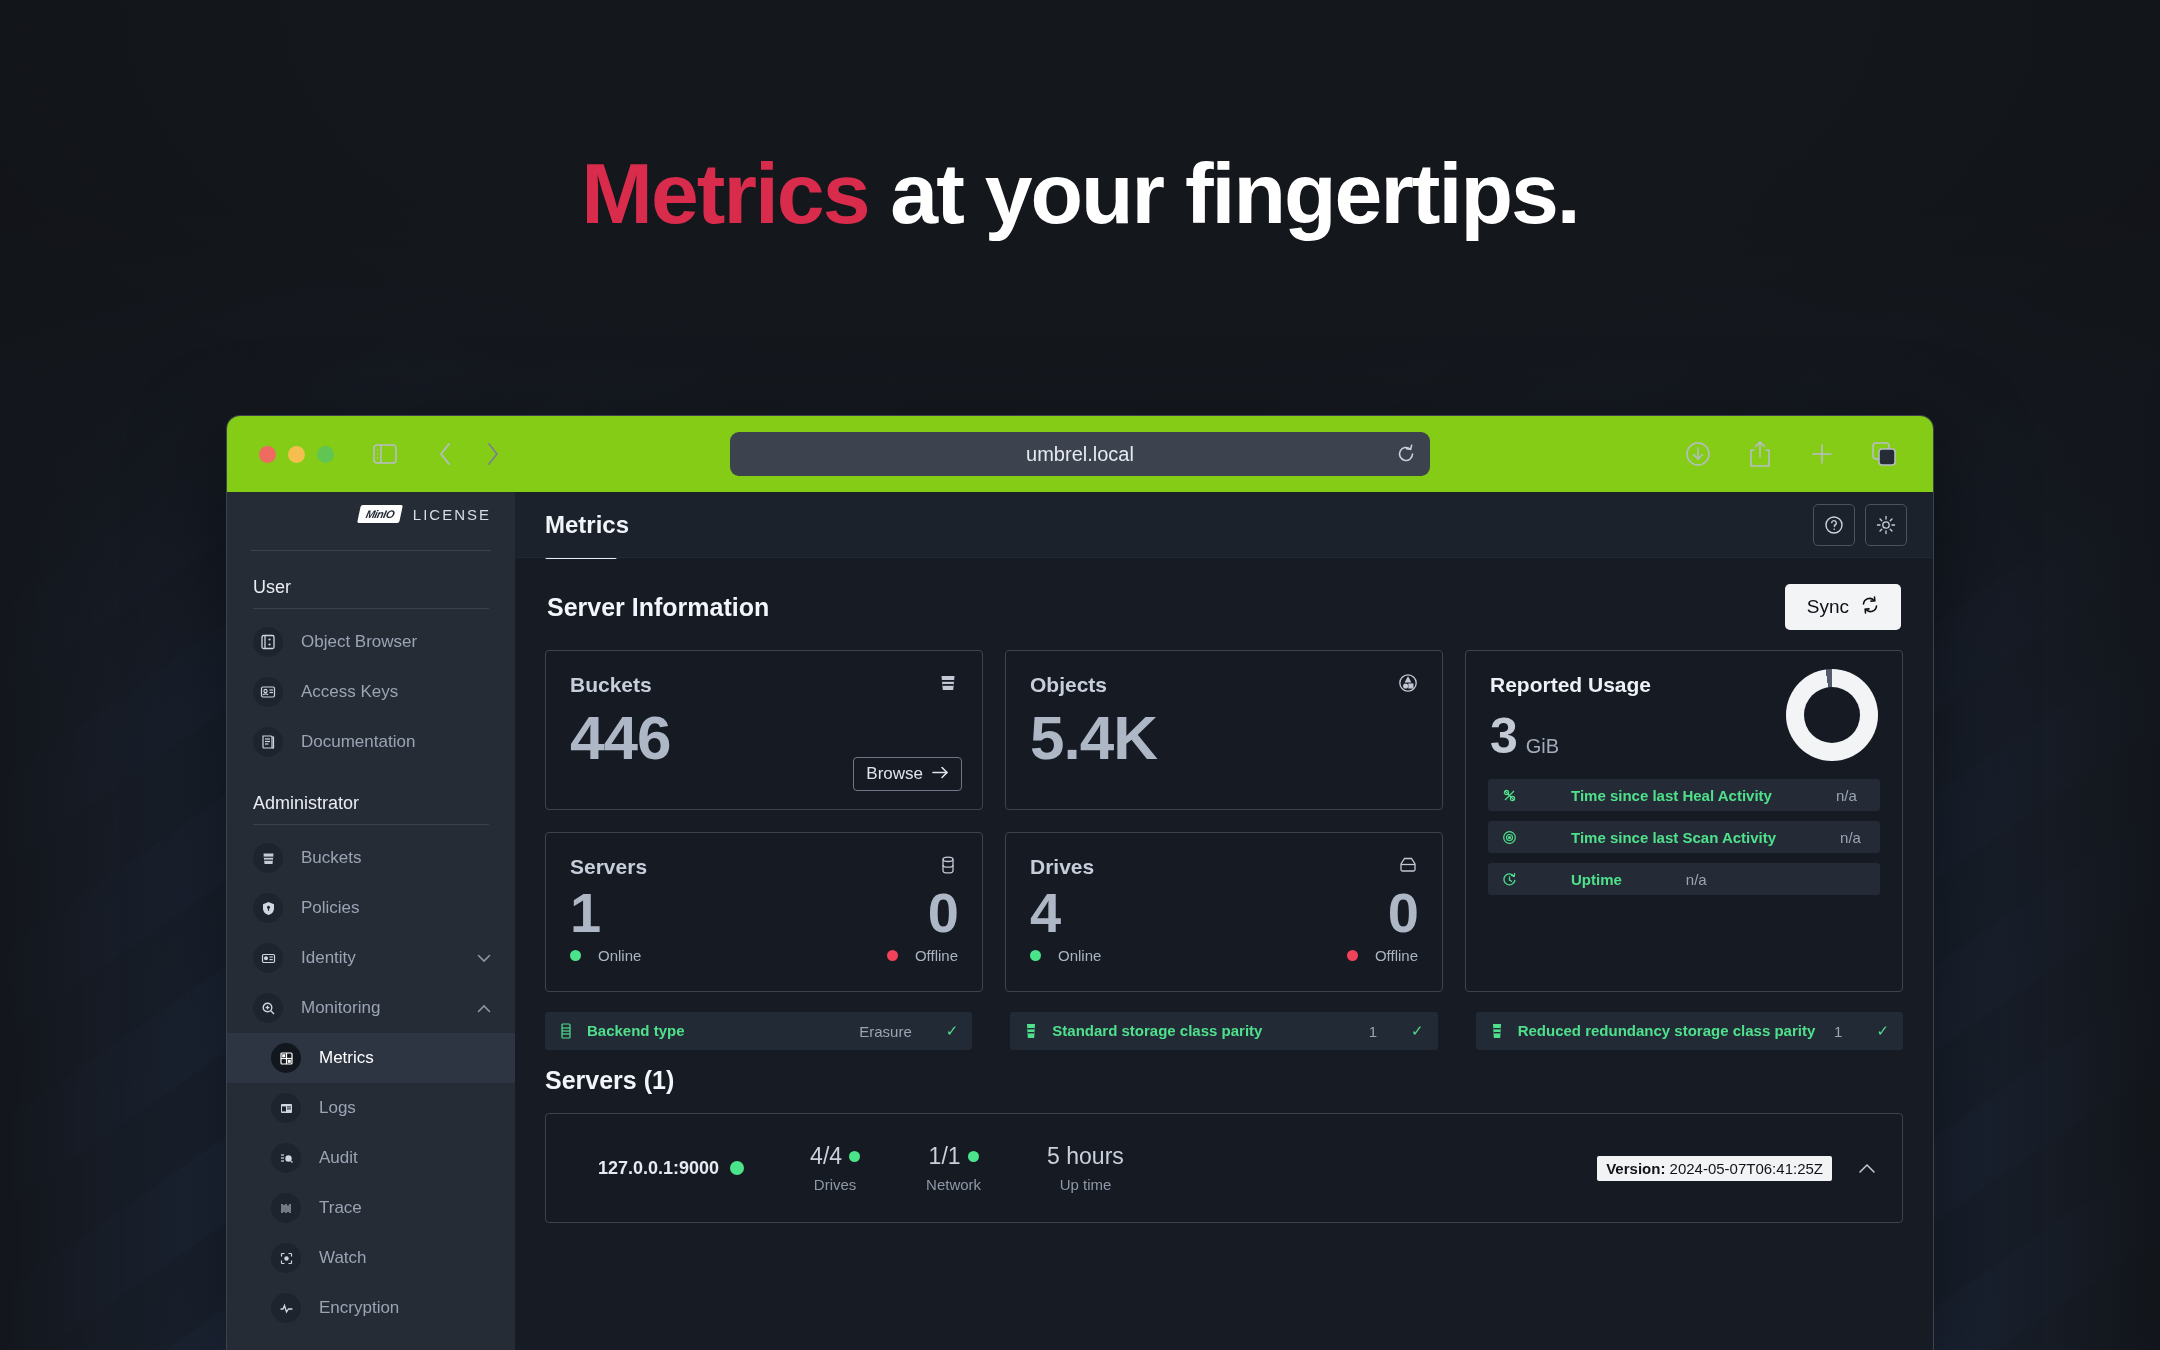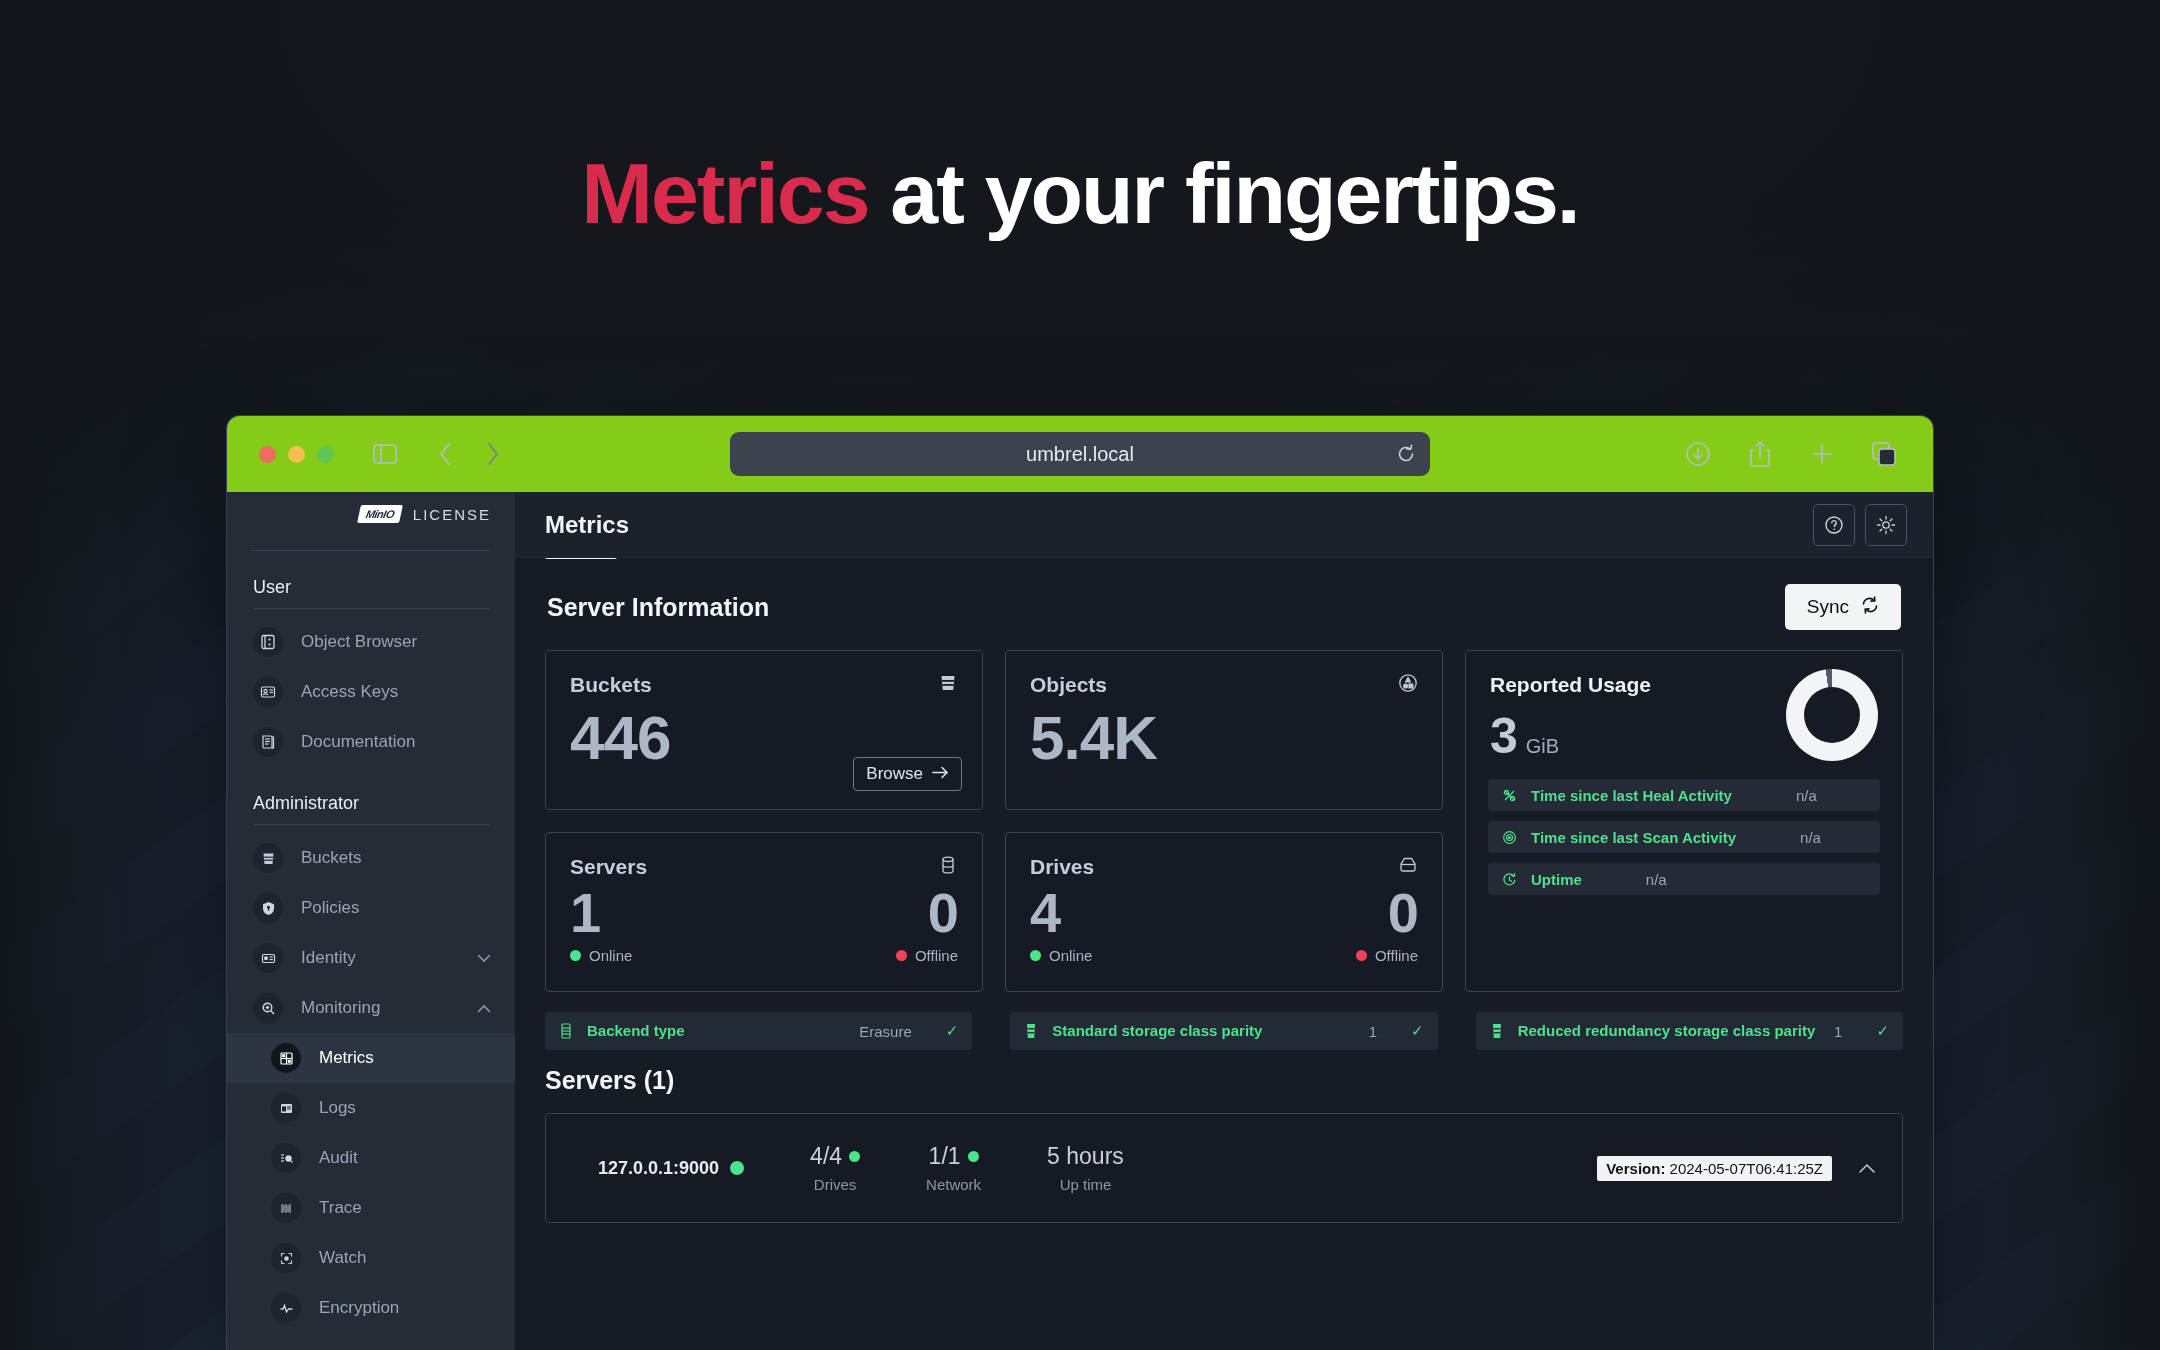--- a/index.html
+++ b/index.html
@@ -326,21 +326,21 @@
   .pair {
     flex: 1;
     display: flex; flex-direction: column;
   }
   .pair.right { align-items: flex-end; }
   .pair .n {
     font-size: 56px; font-weight: 700; color: #aeb7c6; line-height: 1;
     letter-spacing: -1px;
   }
   .pair .lbl {
-    display: flex; align-items: center; gap: 8px;
+    display: flex; align-items: center; gap: 17px;
     color: #aab3c1; font-size: 15px; margin-top: 6px;
   }
   .dot { width: 11px; height: 11px; border-radius: 50%; display:inline-block; }
   .dot.on { background: #4ce48a; }
   .dot.off { background: #f2415a; }
 
   
   #usage-top {
     display: flex; align-items: flex-start;
     padding: 22px 24px 0 24px;
@@ -369,21 +369,21 @@
   }
   #usage-rows { padding: 18px 22px 18px 22px; display: flex; flex-direction: column; gap: 10px; }
   .urow {
     background: #242b36;
     border-radius: 3px;
     height: 32px;
     display: flex; align-items: center;
     padding: 0 14px; gap: 12px;
   }
   .urow .ico { color: #4fe08c; display: flex; width: 17px; }
-  .urow .k { color: #4fe08c; font-size: 15px; font-weight: 700; flex: 0 0 auto; }
+  .urow .k { color: #4fe08c; font-size: 15px; font-weight: 700; flex: 0 0 auto; margin-left: 40px; }
   .urow .v { color: #9aa4b3; font-size: 15px; margin-left: 52px; }
 
   
   #statusbars {
     display: grid;
     grid-template-columns: 1fr 1fr 1fr;
     gap: 38px;
     margin-top: 20px;
   }
   .sbar {

